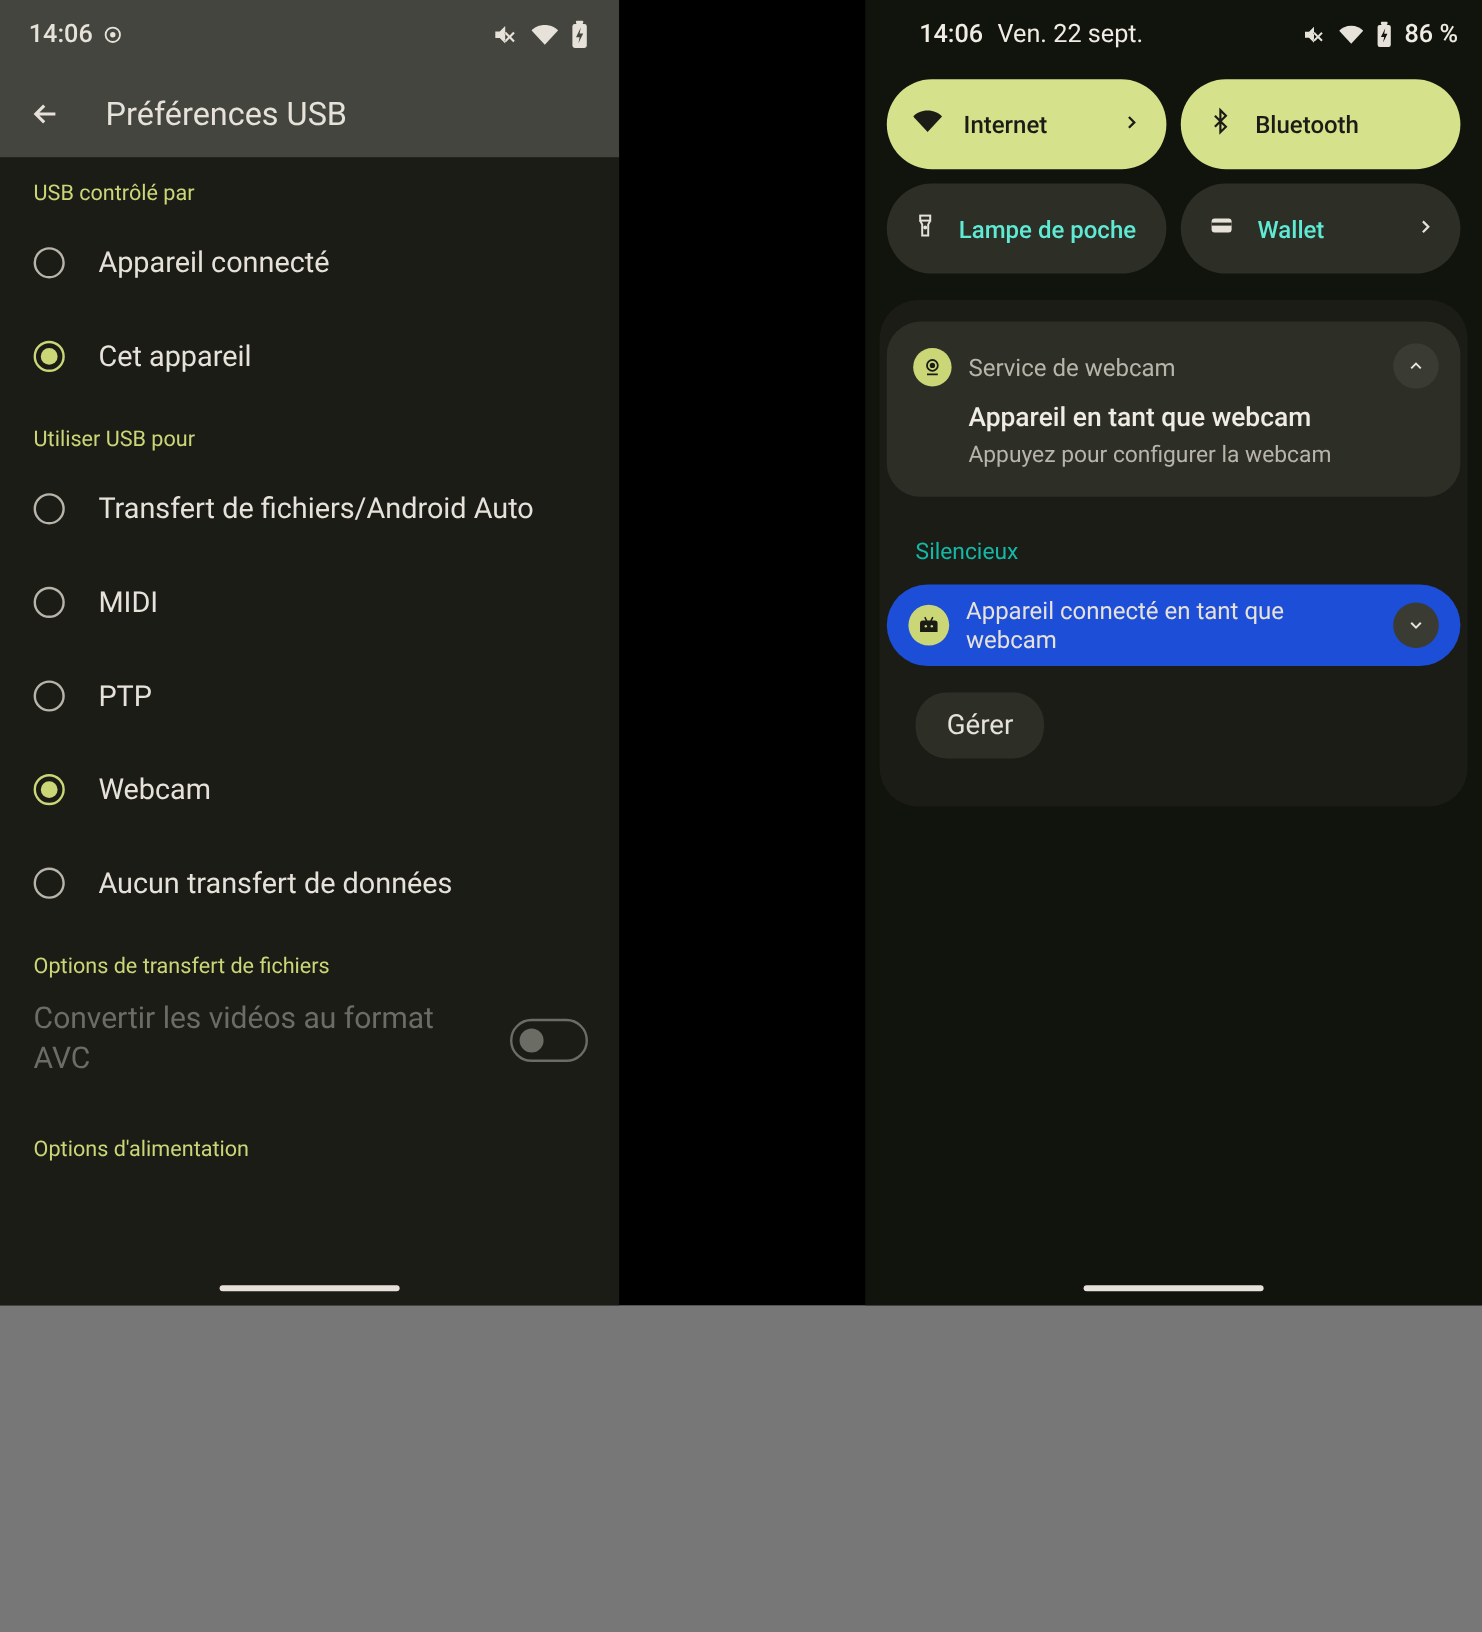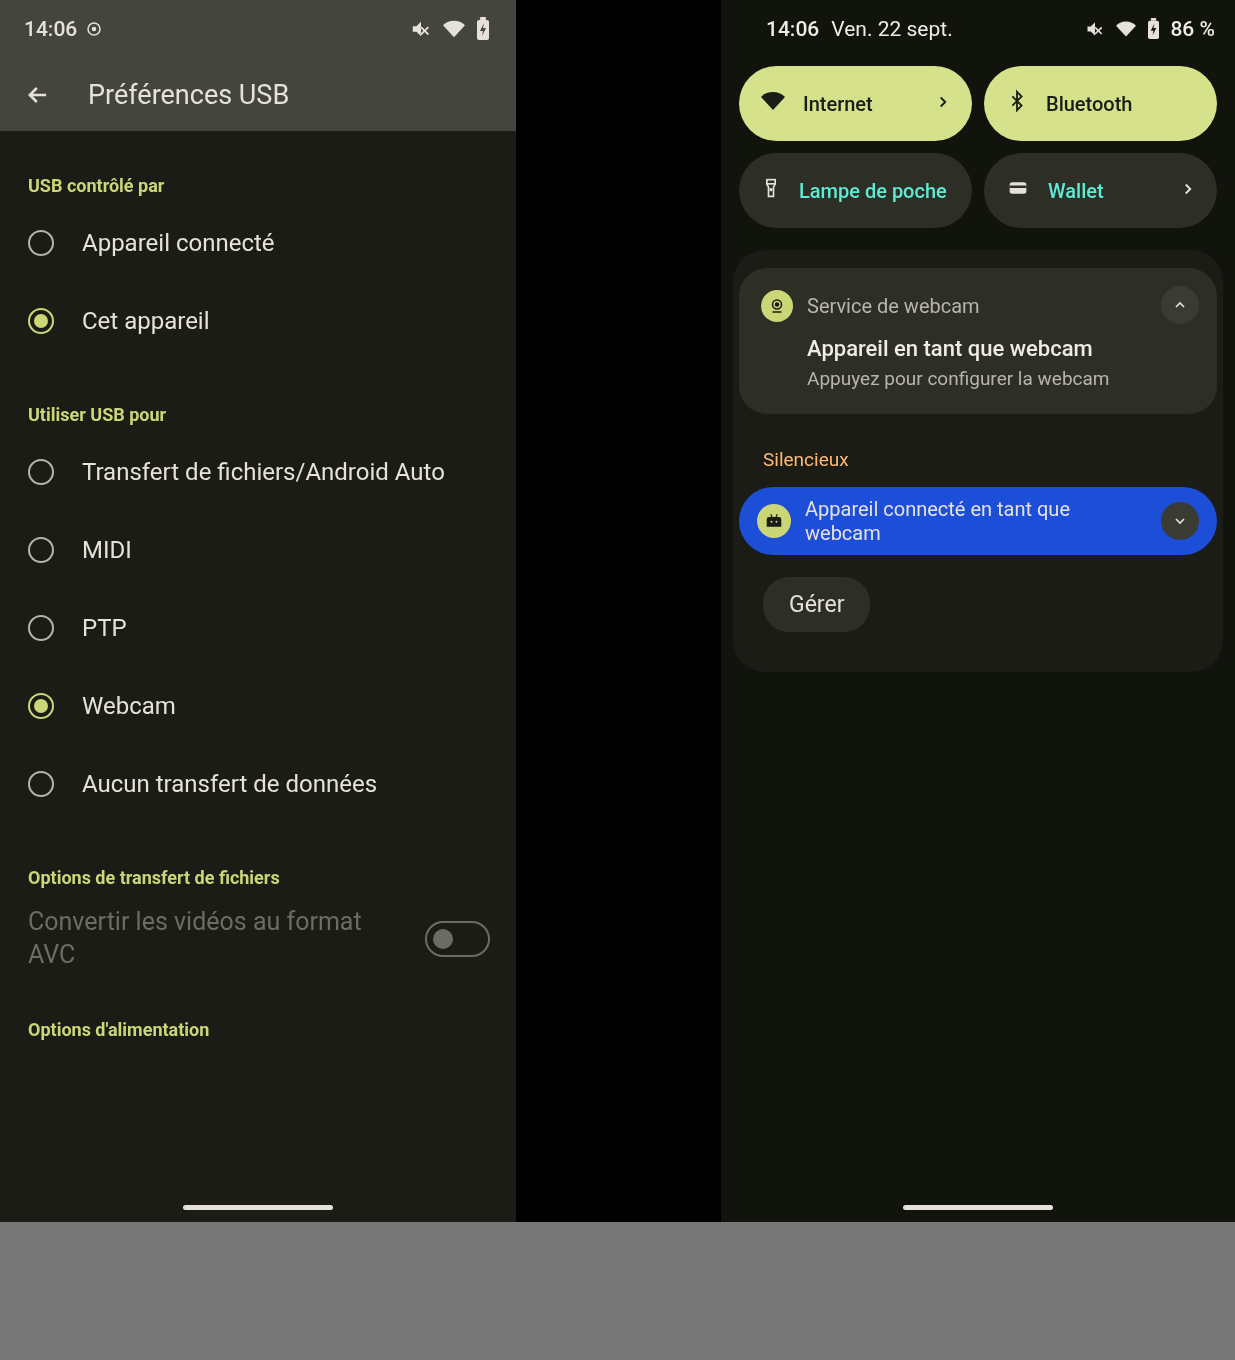--- a/index.html
+++ b/index.html
@@ -1,35 +1,35 @@
 <!DOCTYPE html>
 <html><head>
 <meta charset="utf-8">
 <style>
   * { box-sizing: border-box; margin: 0; padding: 0; }
   html, body { background: #777; font-family: -apple-system, Roboto, "Segoe UI", sans-serif; }
-  .stage { width: 1235px; height: 1222px; display: flex; background: #000; margin: 0 auto; }
+  .stage { width: 1235px; height: 1088px; display: flex; background: #000; margin: 0 auto; }
   .phone { position: relative; height: 100%; overflow: hidden; }
   .phone.left { width: 516px; background: #1b1c16; color: #e6e2d9; }
   .phone.right { width: 514px; margin-left: 205px; background: #11130d; color: #e6e2d9; }
 
   
   .statusbar { height: 58px; display: flex; align-items: center; padding: 0 26px 0 24px; font-size: 21px; font-weight: 500; color: #e6e2d9; }
   .statusbar .grow { flex: 1; }
   .statusbar .icons { display: flex; align-items: center; gap: 10px; }
   .statusbar svg { display: block; }
 
   
   .topbar { background: #44453e; height: 131px; }
   .topbar .titlebar { display: flex; align-items: center; padding: 0 16px; height: 73px; }
   .topbar .title { font-size: 27px; margin-left: 28px; color: #e6e2d9; font-weight: 400; }
   .backbtn { width: 44px; height: 44px; display: flex; align-items: center; justify-content: center; }
 
   .content { padding: 0 0 40px 0; }
-  .section-label { color: #cbd677; font-size: 18px; padding: 44px 28px 8px 28px; font-weight: 700; }
+  .section-label { color: #cbd677; font-size: 18px; padding: 20px 28px 8px 28px; font-weight: 400; }
   .radio-item { display: flex; align-items: center; height: 78px; padding: 0 28px; }
   .radio { width: 26px; height: 26px; border: 2.5px solid #b8b4aa; border-radius: 50%; flex: none; position: relative; }
   .radio.checked { border-color: #cbd677; }
   .radio.checked::after { content: ""; position: absolute; inset: 4px; border-radius: 50%; background: #cbd677; }
   .radio-label { font-size: 24px; margin-left: 28px; color: #e6e2d9; }
 
   .toggle-row { display: flex; align-items: center; padding: 10px 26px 0 28px; }
   .toggle-row .txt { font-size: 25px; color: #6b6c64; line-height: 1.3; flex: 1; padding-right: 20px; }
   .switch { width: 65px; height: 36px; border: 2.5px solid #6b6c64; border-radius: 999px; position: relative; }
   .switch::after { content: ""; position: absolute; left: 6px; top: 50%; transform: translateY(-50%); width: 20px; height: 20px; background: #6b6c64; border-radius: 50%; }
@@ -46,21 +46,21 @@
   .qs-tile .chev { position: absolute; right: 20px; top: 50%; transform: translateY(-50%); }
 
   .notif-group { margin: 0 12px; background: #1b1c16; border-radius: 32px; padding: 18px 6px 40px 6px; }
   .notif-card { background: #2d2f27; border-radius: 28px; padding: 22px 22px 24px 22px; position: relative; }
   .notif-head { display: flex; align-items: center; gap: 14px; font-size: 20px; color: #b8b4aa; }
   .notif-icon { width: 32px; height: 32px; border-radius: 50%; background: #cbd677; display: flex; align-items: center; justify-content: center; }
   .notif-title { font-size: 22px; color: #f0ece3; margin-top: 14px; margin-left: 46px; font-weight: 500; }
   .notif-sub { font-size: 19px; color: #b8b4aa; margin-top: 6px; margin-left: 46px; }
   .collapse-pill { position: absolute; right: 18px; top: 18px; width: 38px; height: 38px; border-radius: 50%; background: #3a3c33; display: flex; align-items: center; justify-content: center; }
 
-  .silent-label { color: #fdba74; font-size: 19px; margin: 34px 0 16px 24px; }
+  .silent-label { color: #14b8a6; font-size: 19px; margin: 34px 0 16px 24px; }
   .notif2 { background: #1d4ed8; border-radius: 34px; height: 68px; display: flex; align-items: center; padding: 0 18px 0 18px; gap: 14px; }
   .notif2 .txt { font-size: 20px; color: #e6e2d9; flex: 1; }
   .round-btn { width: 38px; height: 38px; border-radius: 50%; background: #3a3c33; display: flex; align-items: center; justify-content: center; }
   .sys-icon { width: 34px; height: 34px; border-radius: 50%; background: #cbd677; display: flex; align-items: center; justify-content: center; }
 
   .manage-btn { margin: 22px 0 0 24px; background: #2d2f27; color: #e6e2d9; font-size: 23px; padding: 14px 26px; border-radius: 26px; display: inline-block; }
 </style>
 </head>
 <body>
 

